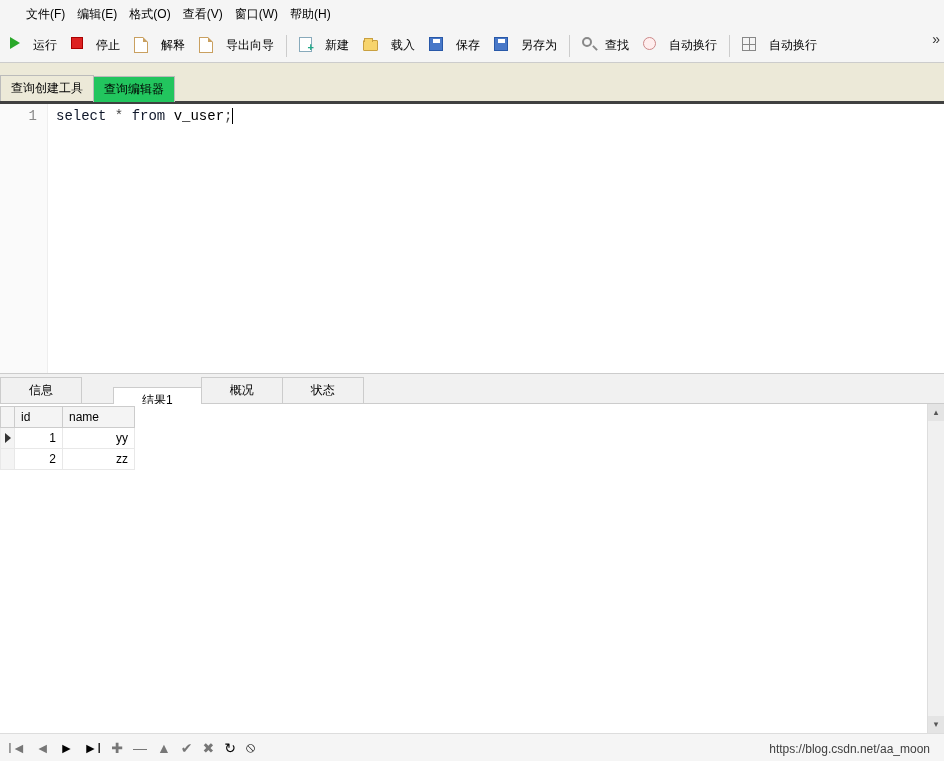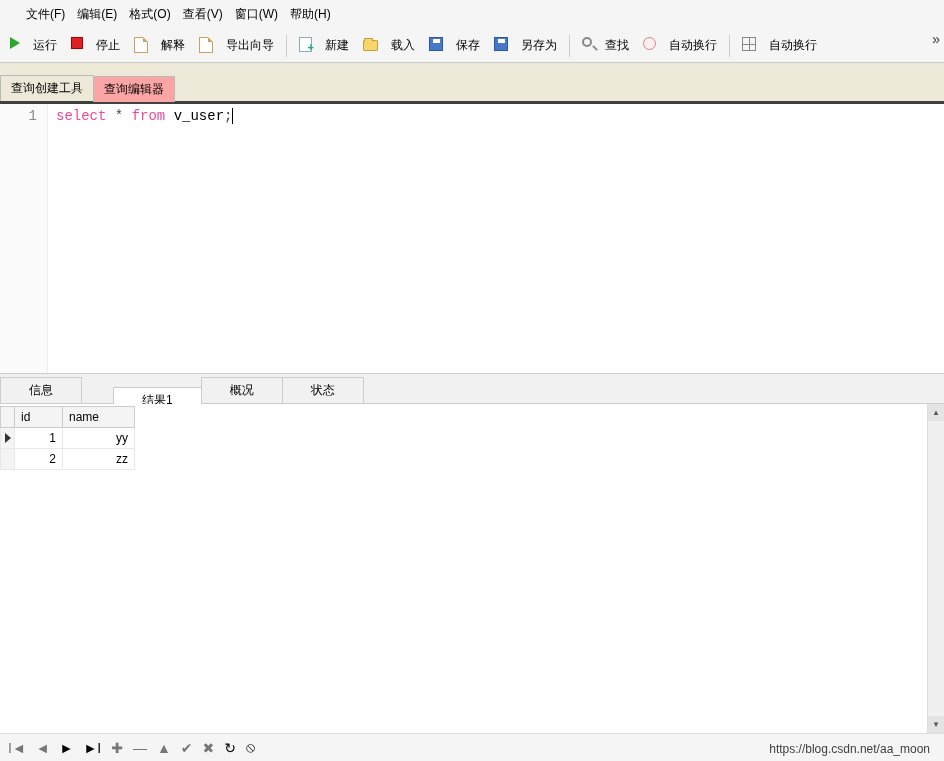--- a/index.html
+++ b/index.html
@@ -87,21 +87,21 @@
 .tab {
   padding: 4px 10px;
   border: 1px solid #bbb;
   border-bottom: none;
   background: #ece9d8;
   margin-right: -1px;
   cursor: pointer;
   position: relative;
 }
 .tab.active {
-  background: #fca5a5;
+  background: #22c55e;
   top: 1px;
 }
 
 
 .editor {
   display: flex;
   height: 270px;
   background: #fff;
   border-bottom: 1px solid #ccc;
   font-family: Consolas, "Courier New", monospace;
@@ -114,21 +114,21 @@
   color: #888;
   background: #fafafa;
   border-right: 1px solid #eee;
 }
 .code {
   padding: 4px 8px;
   white-space: pre;
   flex: 1;
   position: relative;
 }
-.kw { color: #ec4899; }
+.kw { color: #0f172a; }
 .punc { color: #444; }
 .cursor {
   display: inline-block;
   width: 1px;
   height: 16px;
   background: #000;
   vertical-align: text-bottom;
 }
 
 

